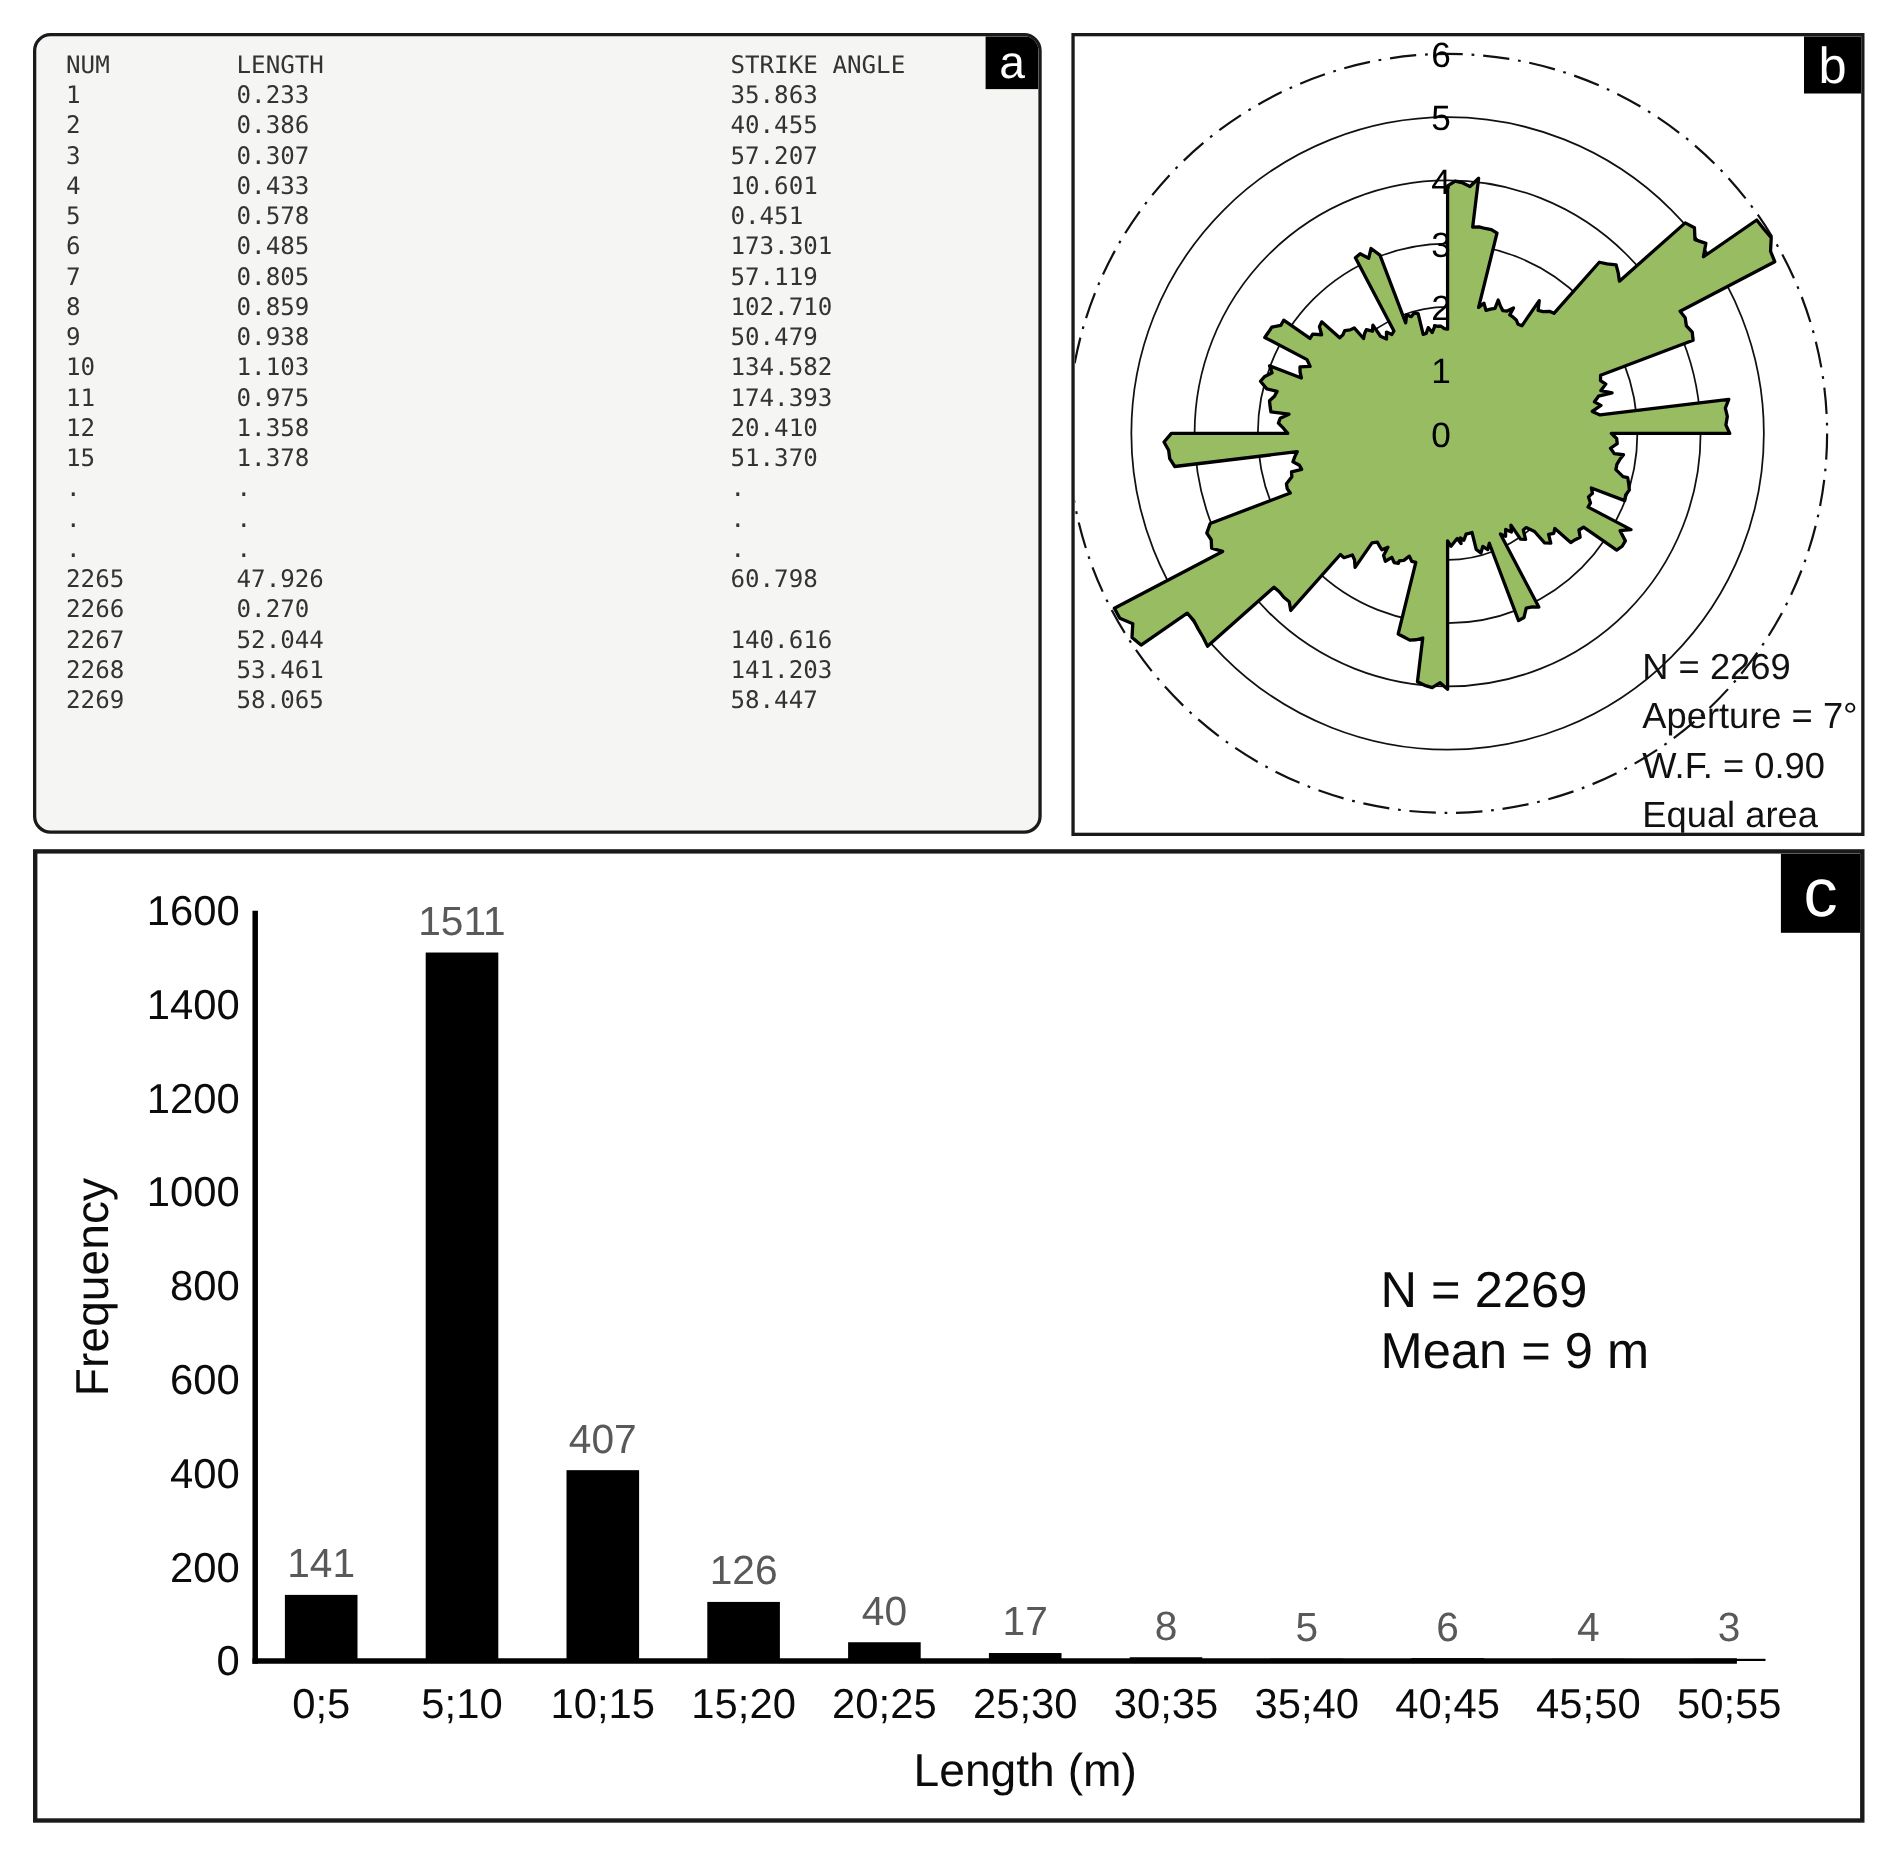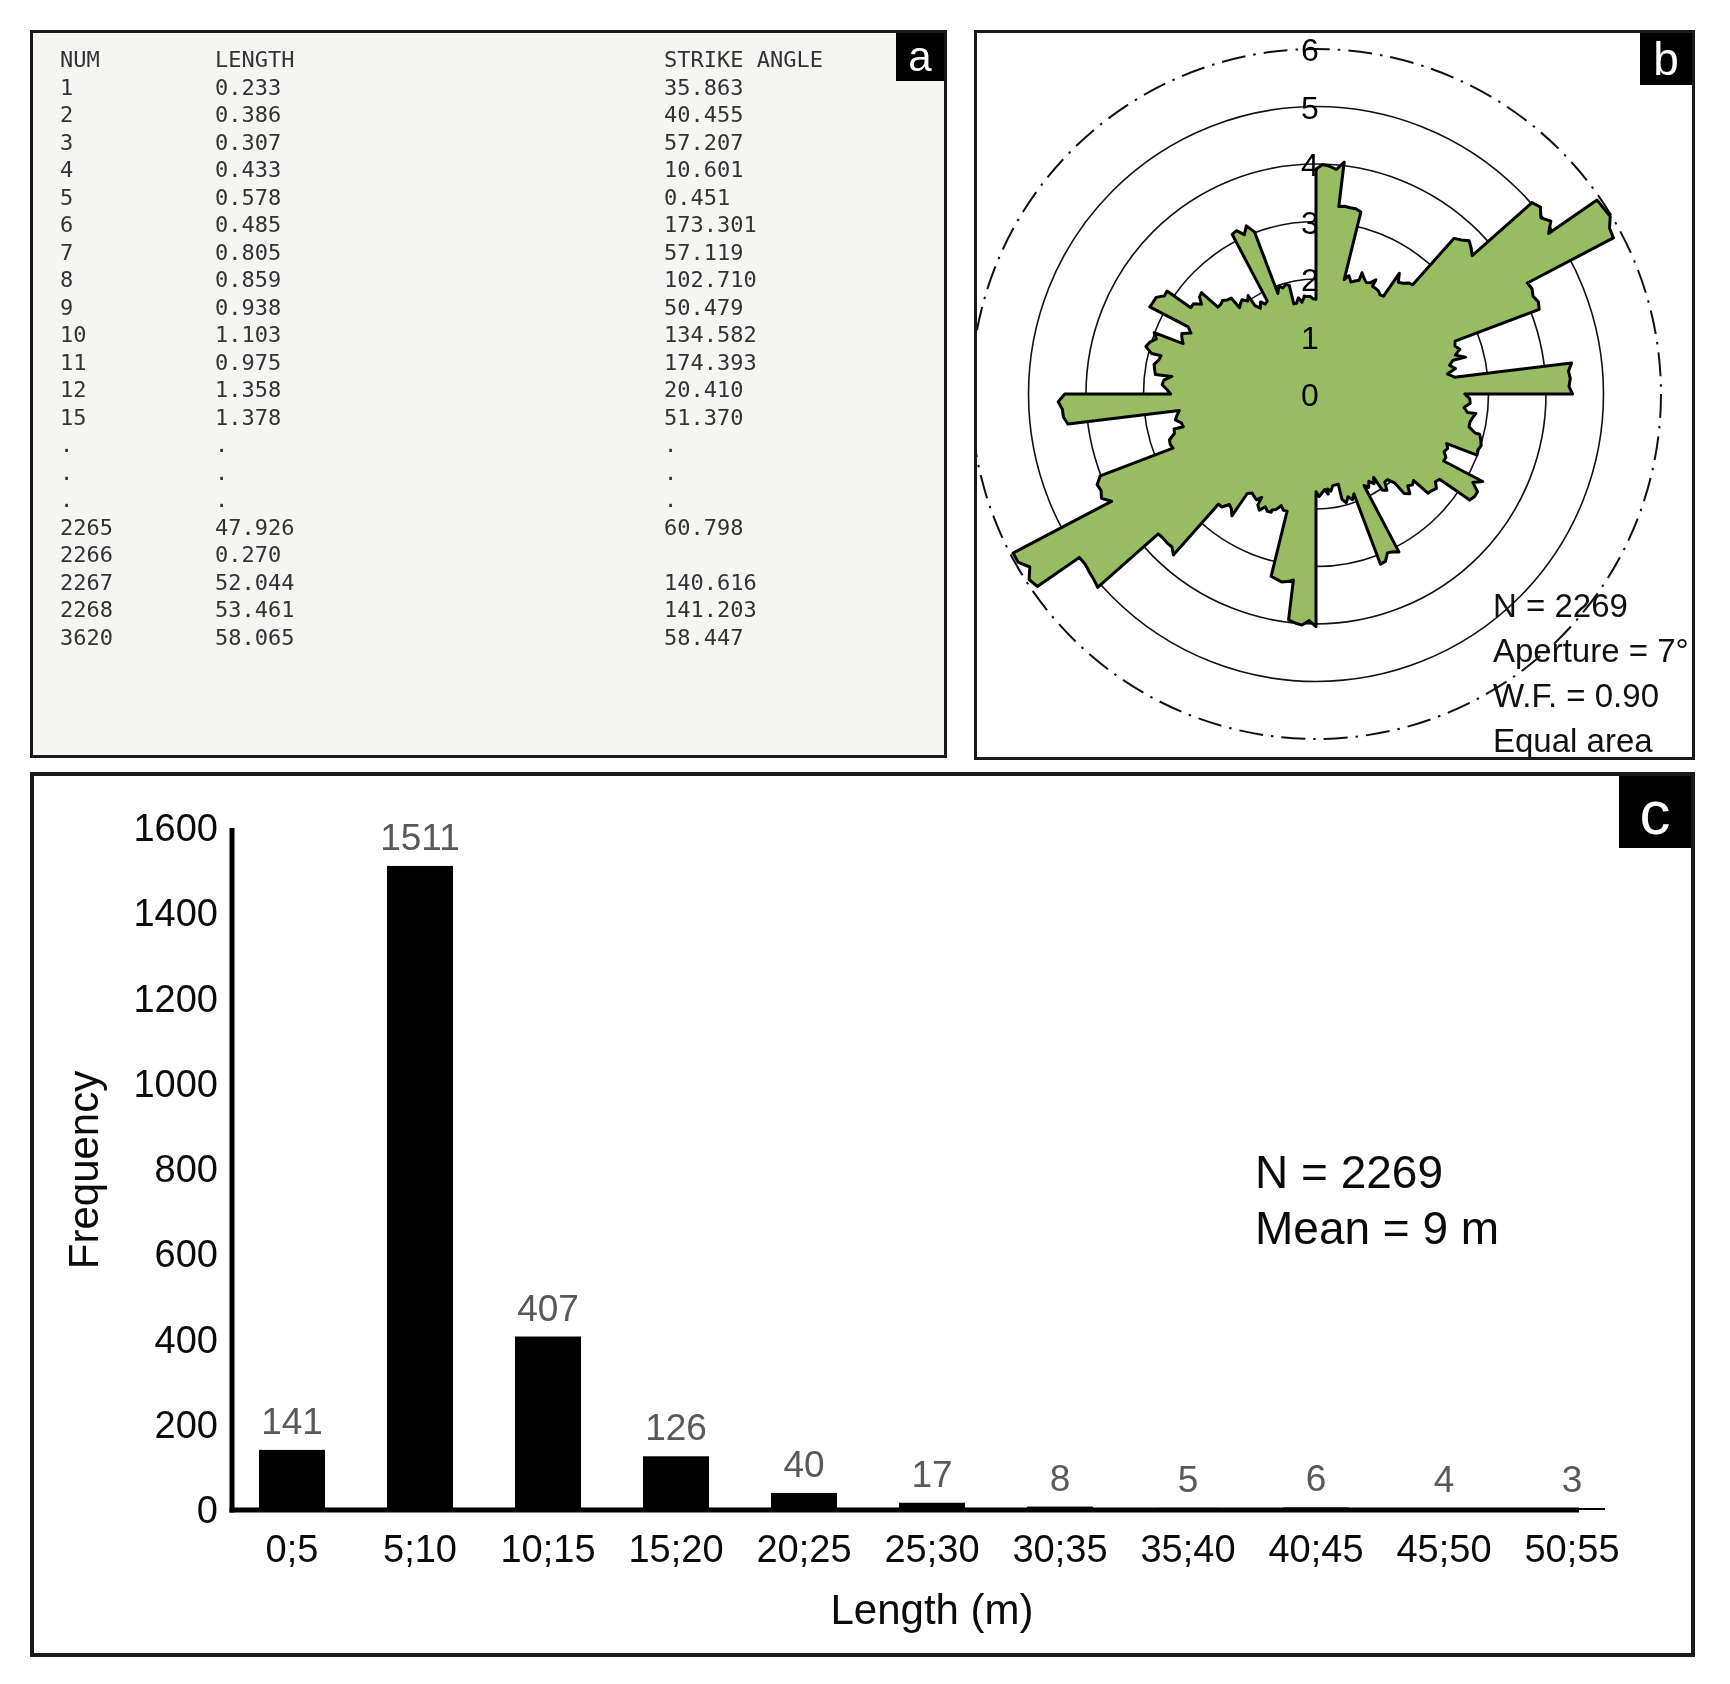--- a/index.html
+++ b/index.html
@@ -1,19 +1,19 @@
 <!DOCTYPE html>
 <html><head>
 <meta charset="utf-8">
 <style>
   html,body{margin:0;padding:0;background:#ffffff;}
   .canvas{position:relative;width:1730px;height:1684px;background:#ffffff;
           font-family:"Liberation Sans",sans-serif;overflow:hidden;}
   .panel{position:absolute;box-sizing:border-box;background:#ffffff;border:3px solid #1a1a1a;overflow:hidden;}
-  #panel-a{left:30px;top:30px;width:917px;height:728px;background:#f5f5f3;}
+  #panel-a{left:30px;top:30px;width:917px;height:728px;background:#f5f5f3;border-radius:16px;}
   #panel-b{left:974px;top:30px;width:721px;height:730px;}
   #panel-c{left:30px;top:772px;width:1665px;height:885px;border-width:4px;}
   .badge{position:absolute;top:0;right:0;background:#000;color:#fff;
          display:flex;align-items:center;justify-content:center;z-index:5;}
   #badge-a{width:48px;height:48px;font-size:42px;}
   #badge-b{width:52px;height:52px;font-size:46px;}
   #badge-c{width:72px;height:72px;font-size:62px;}
   
   #trace-table{position:absolute;left:0;top:0;right:0;padding:13px 0 0 27px;
                font-family:"DejaVu Sans Mono","Liberation Mono",monospace;
@@ -48,21 +48,21 @@
         <div class="trow"><span>11</span><span>0.975</span><span>174.393</span></div>
         <div class="trow"><span>12</span><span>1.358</span><span>20.410</span></div>
         <div class="trow"><span>15</span><span>1.378</span><span>51.370</span></div>
         <div class="trow"><span>.</span><span>.</span><span>.</span></div>
         <div class="trow"><span>.</span><span>.</span><span>.</span></div>
         <div class="trow"><span>.</span><span>.</span><span>.</span></div>
         <div class="trow"><span>2265</span><span>47.926</span><span>60.798</span></div>
         <div class="trow"><span>2266</span><span>0.270</span></div>
         <div class="trow"><span>2267</span><span>52.044</span><span>140.616</span></div>
         <div class="trow"><span>2268</span><span>53.461</span><span>141.203</span></div>
-        <div class="trow"><span>3620</span><span>58.065</span><span>58.447</span></div>
+        <div class="trow"><span>2269</span><span>58.065</span><span>58.447</span></div>
       </div>
     <div class="badge" id="badge-a">
       <span>a</span>
     </div>
   </div>
 
   <div class="panel" id="panel-b">
     <svg id="rose-svg" viewBox="0 0 715 724">
         <circle cx="339" cy="361" r="57.5" fill="none" stroke="#111111" stroke-width="1.6"></circle>
         <circle cx="339" cy="361" r="115" fill="none" stroke="#111111" stroke-width="1.6"></circle>

